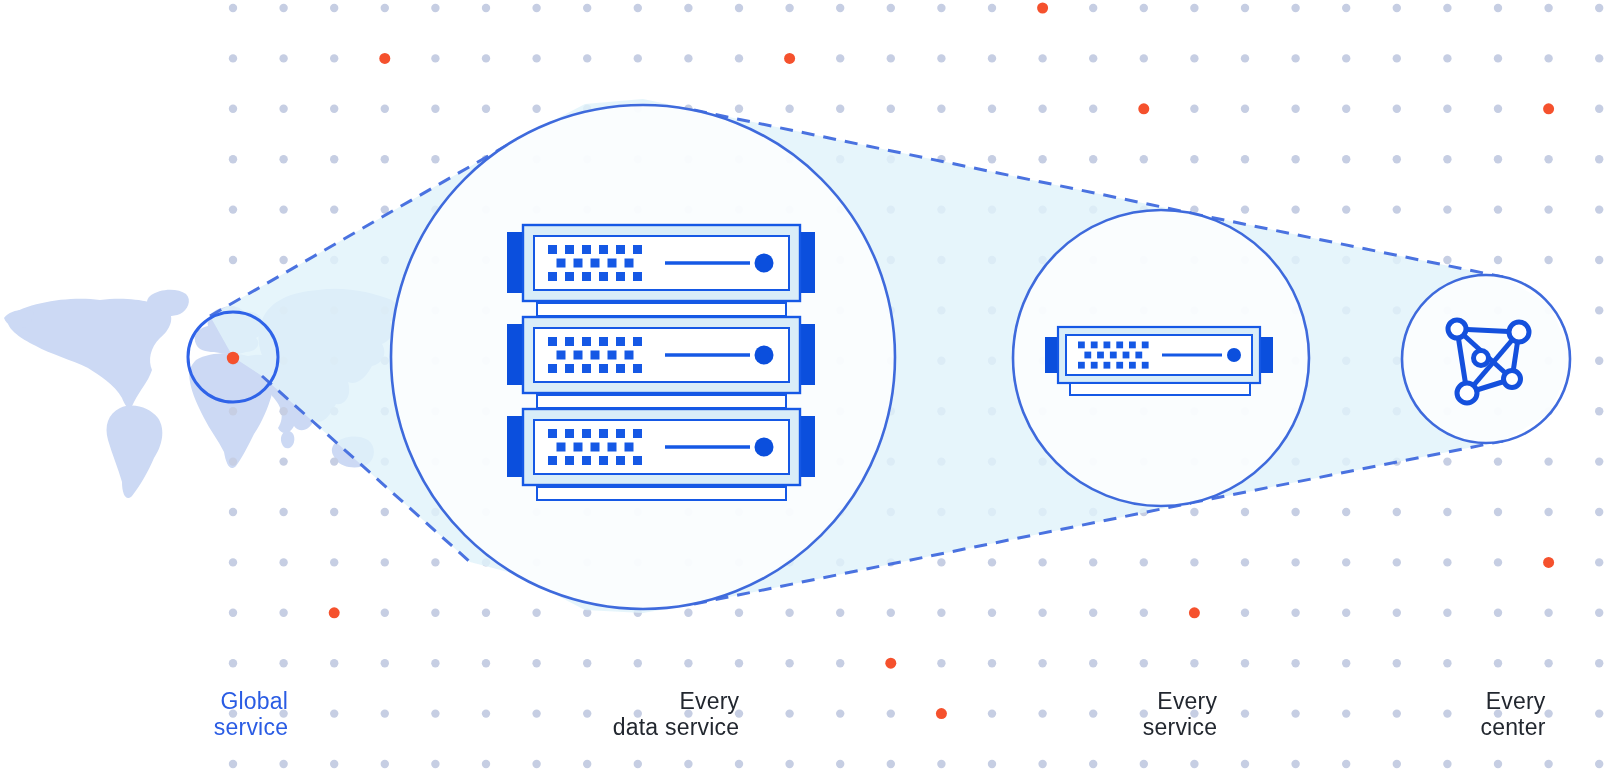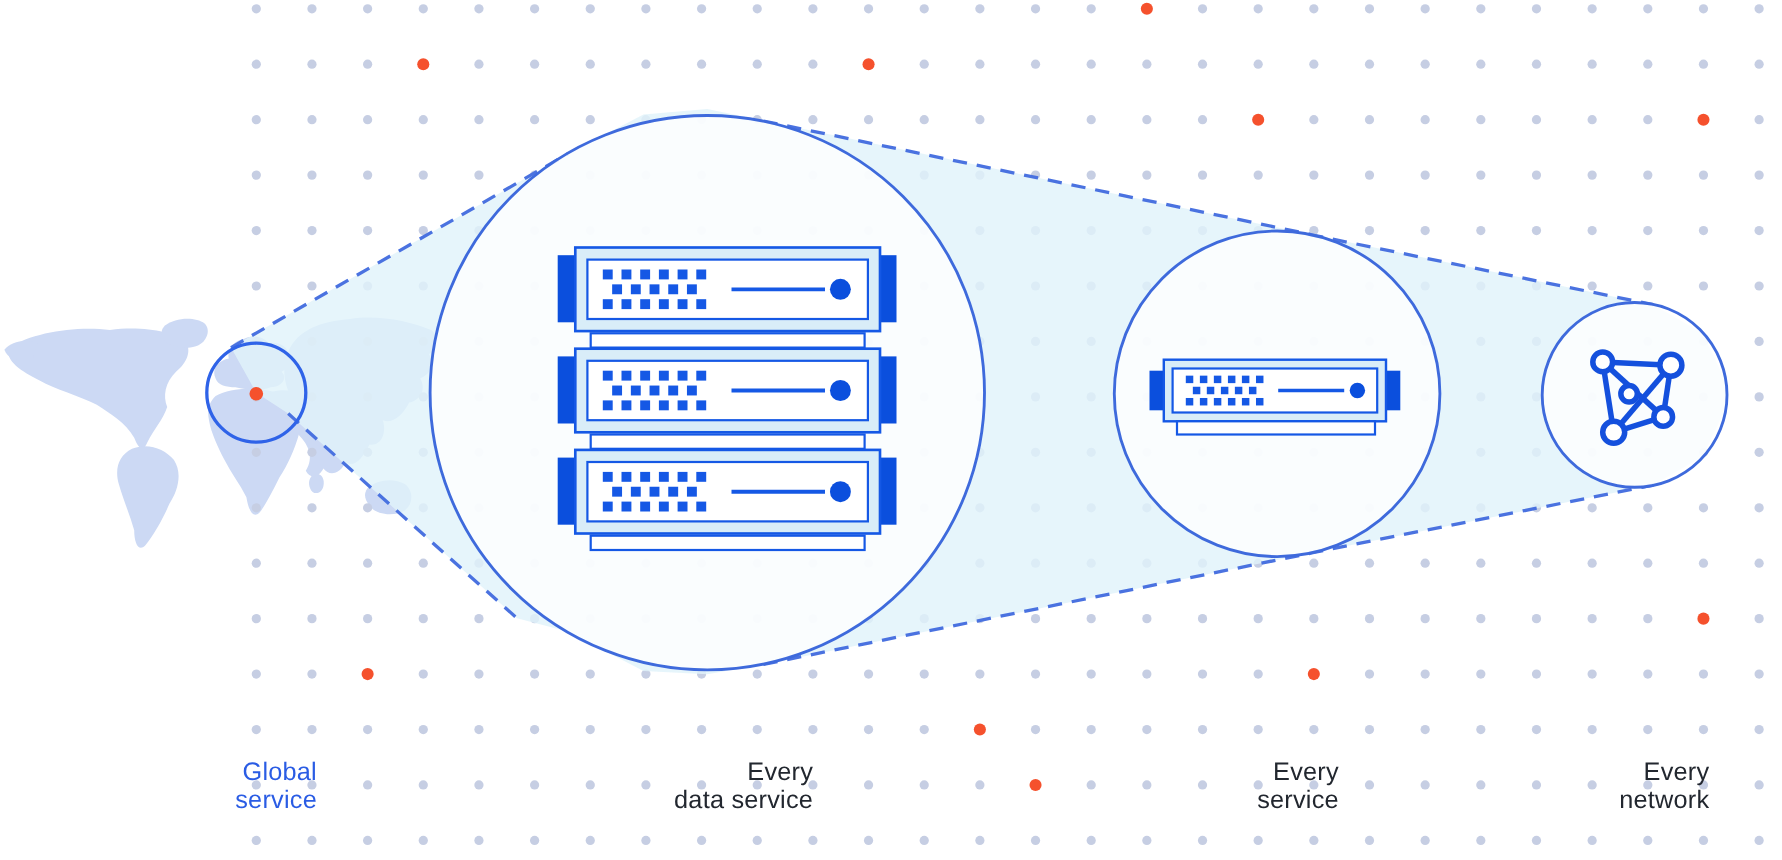--- a/index.html
+++ b/index.html
@@ -643,15 +643,15 @@
   <div class="label" style="left: 660px; color: rgb(34, 39, 47);">
     <span>Every</span>
     <span>data service</span>
   </div>
   <div class="label" style="left: 1164px; color: rgb(34, 39, 47);">
     <span>Every</span>
     <span>service</span>
   </div>
   <div class="label" style="left: 1497px; color: rgb(34, 39, 47);">
     <span>Every</span>
-    <span>network</span>
+    <span>center</span>
   </div>
 </div>
 
 </body></html>

